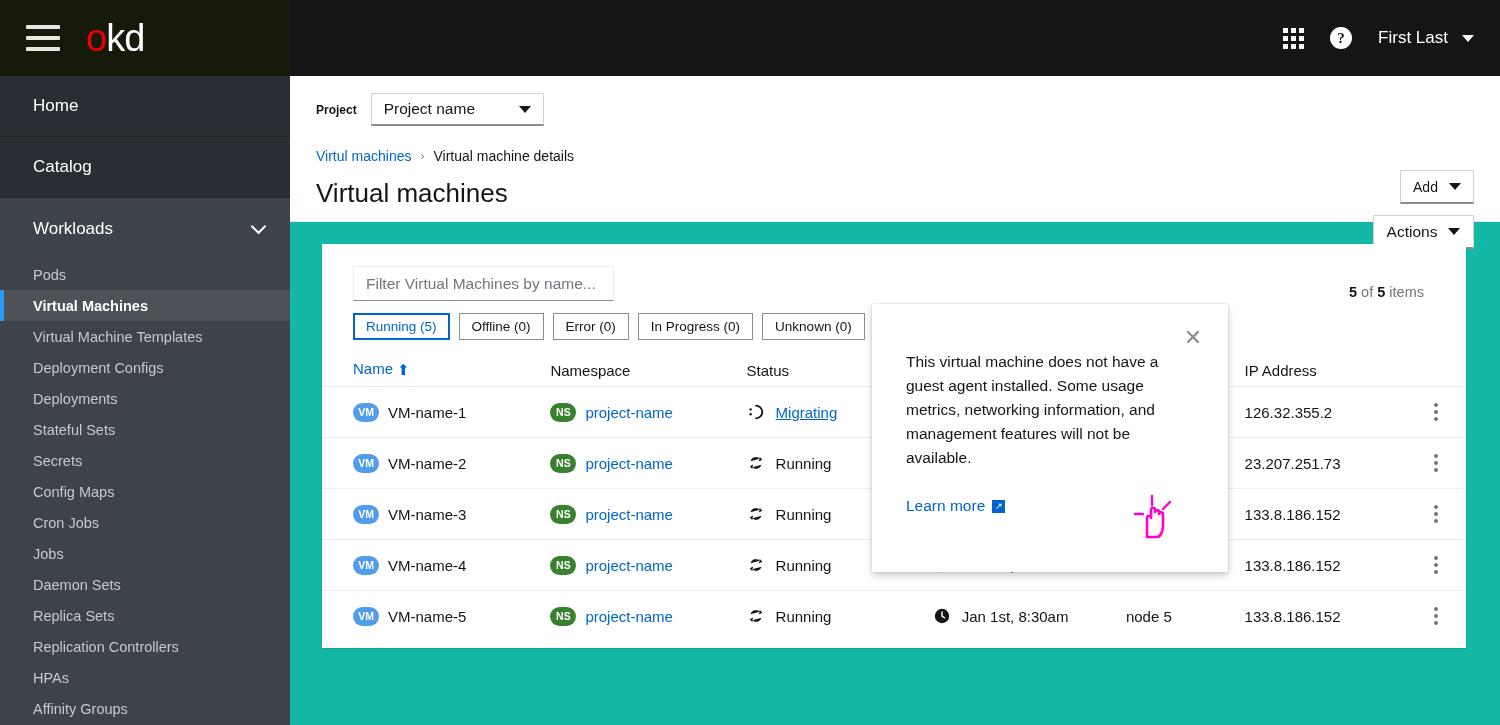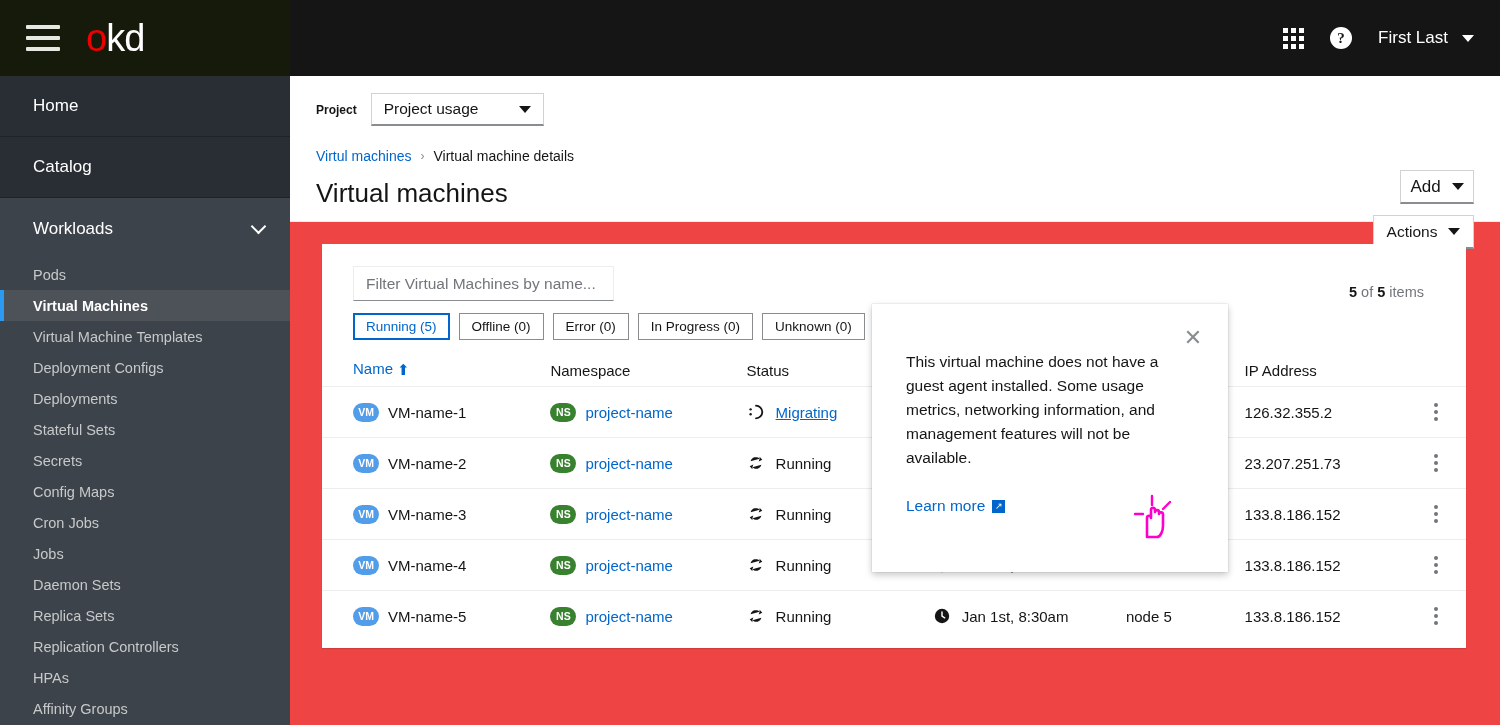--- a/index.html
+++ b/index.html
@@ -1,21 +1,21 @@
 <!DOCTYPE html>
 <html><head>
 <meta charset="utf-8">
 <style>
   * { box-sizing: border-box; margin: 0; padding: 0; }
   html, body {
     width: 1500px; height: 725px;
     font-family: "Liberation Sans", sans-serif;
     background: #fff; overflow: hidden;
   }
-  .app { position: relative; width: 1500px; height: 725px; background: #ef4444; }
+  .app { position: relative; width: 1500px; height: 725px; background: #14b8a6; }
 
   
   .masthead {
     position: absolute; top: 0; left: 0; width: 1500px; height: 76px;
     background: #151515; display: flex; align-items: center;
   }
   .masthead-left {
     width: 290px; height: 76px; background: #151a0b;
     display: flex; align-items: center; gap: 26px; padding-left: 26px;
   }
@@ -78,21 +78,21 @@
     width: 173px; height: 33px; border: 1px solid #d2d2d2; border-bottom: 2px solid #8a8d90;
     display: flex; align-items: center; justify-content: space-between;
     padding: 0 12px; font-size: 15.5px; color: #151515; cursor: pointer; background: #fff;
   }
   .project-select .caret { border-top-color: #151515; }
 
   .add-button {
     position: absolute; right: 26px; top: 94px; width: 74px; height: 34px;
     border: 1px solid #d2d2d2; border-bottom: 2px solid #8a8d90; background: #fff;
     display: flex; align-items: center; justify-content: center; gap: 11px;
-    font-size: 17px; color: #151515; cursor: pointer;
+    font-size: 14px; color: #151515; cursor: pointer;
   }
   .add-button .caret { border-top-color: #151515; }
 
   .breadcrumb { display: flex; align-items: center; gap: 9px; padding: 22px 0 0 26px; font-size: 14px; }
   .bc-link { color: #0066cc; cursor: pointer; }
   .bc-sep { color: #8a8d90; font-size: 12px; }
   .bc-current { color: #151515; }
 
   .page-title { font-size: 26px; color: #151515; font-weight: 400; padding: 14px 0 0 26px; }
 
@@ -283,21 +283,21 @@
         </div>
     </div>
   </div>
 
   <div class="content">
 
     <div class="page-head">
       <div class="project-bar">
         <span class="project-label">Project</span>
         <div class="project-select">
-          <span>Project usage</span>
+          <span>Project name</span>
           <span class="caret"></span>
         </div>
       </div>
 
       <div class="add-button">
         <span>Add</span>
         <span class="caret"></span>
       </div>
 
       <div class="title-row">

